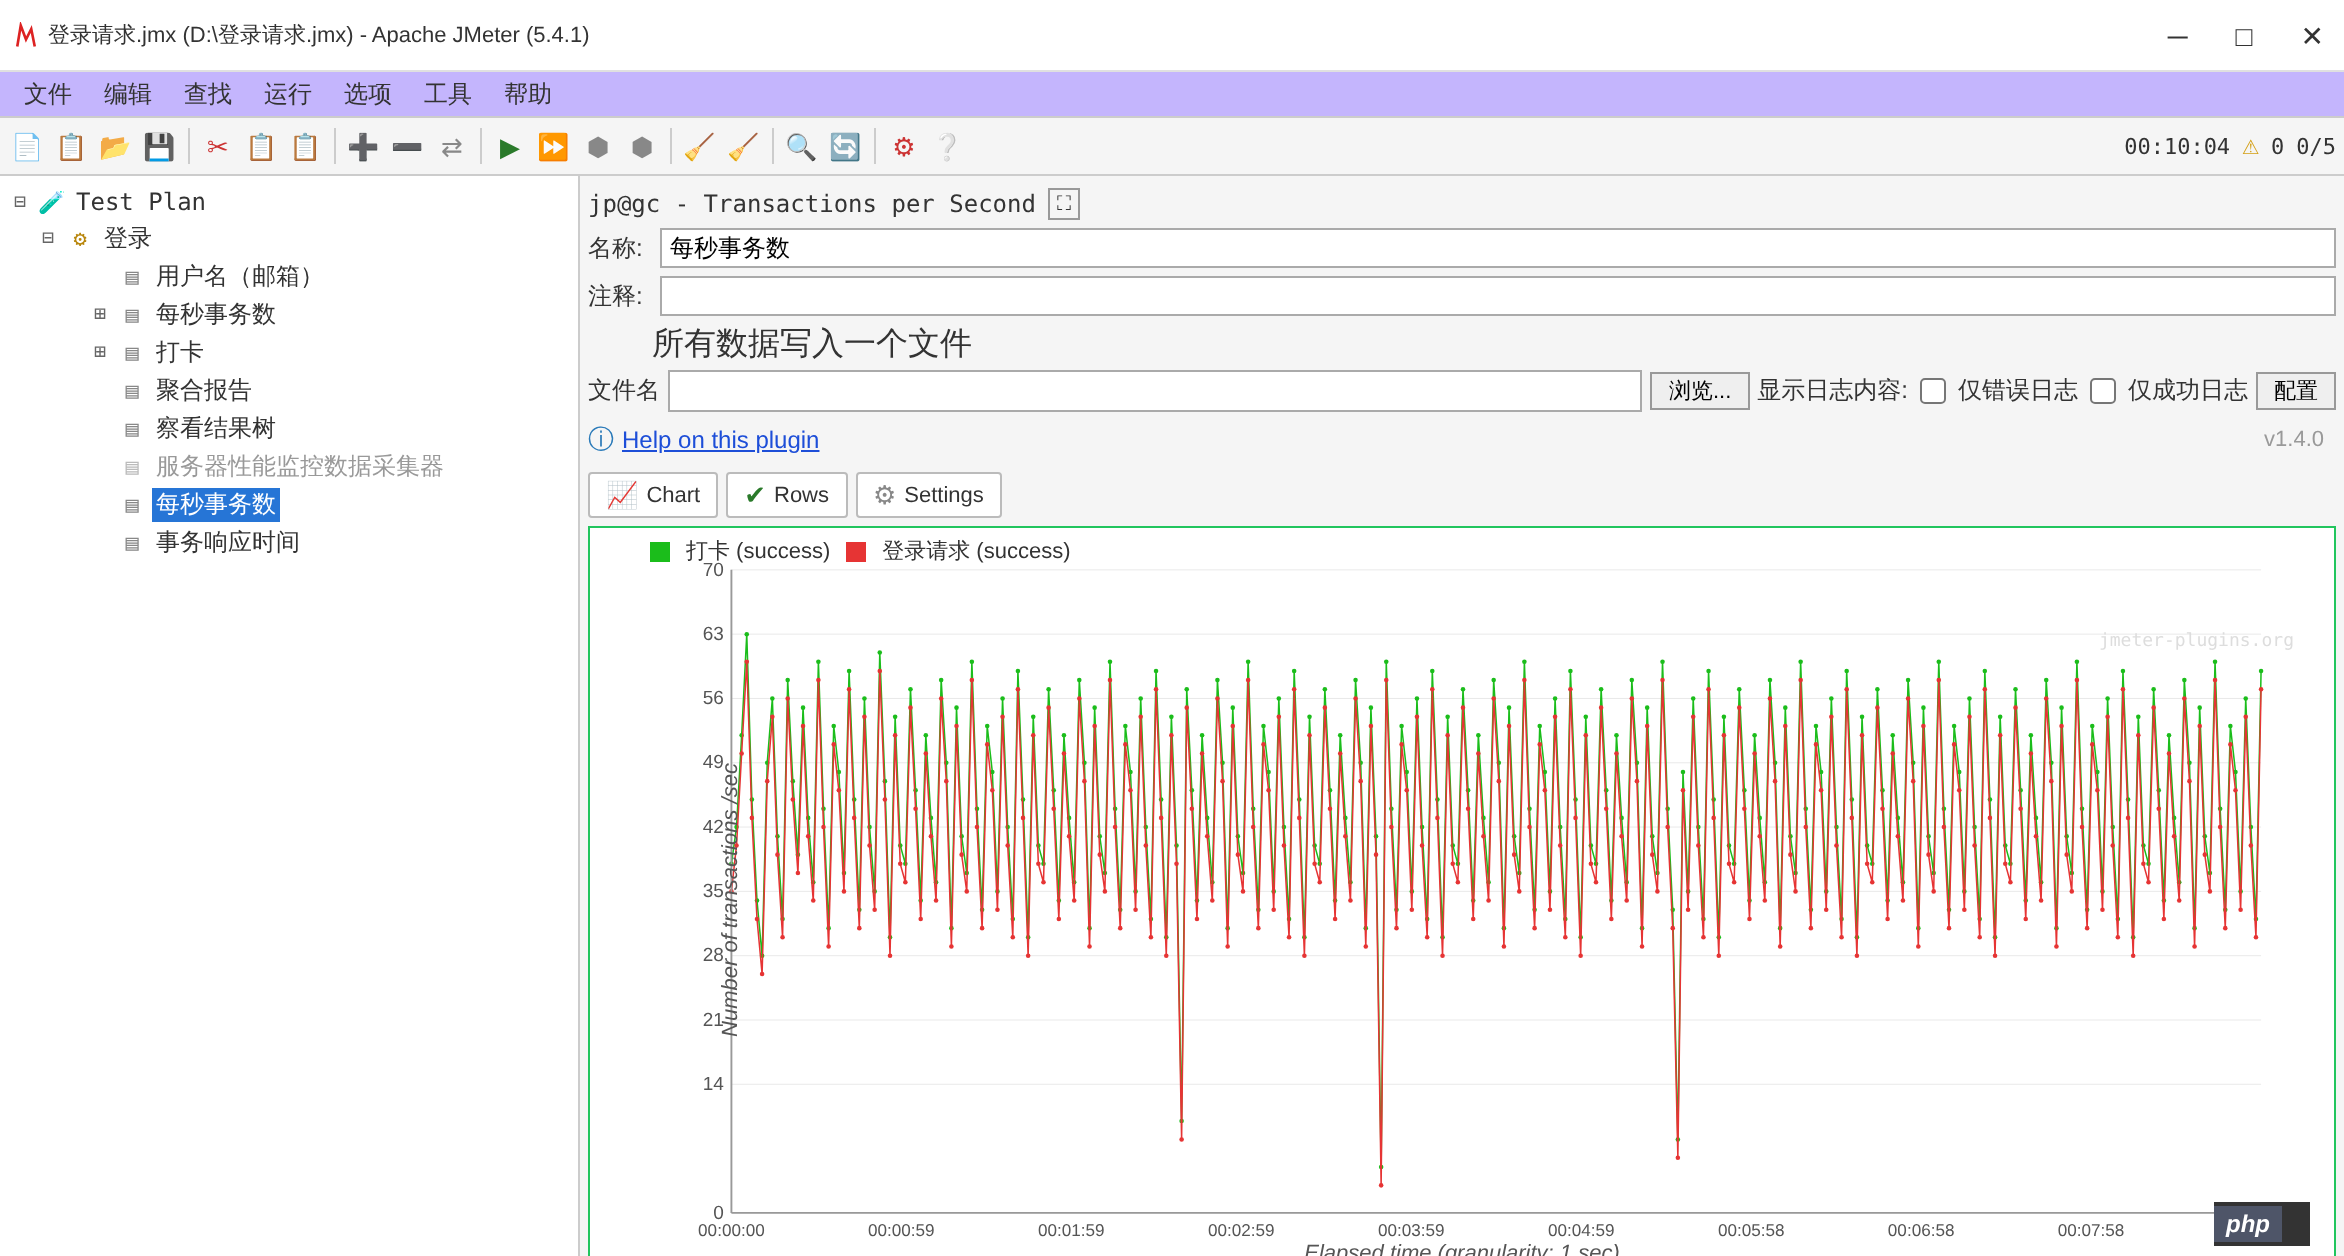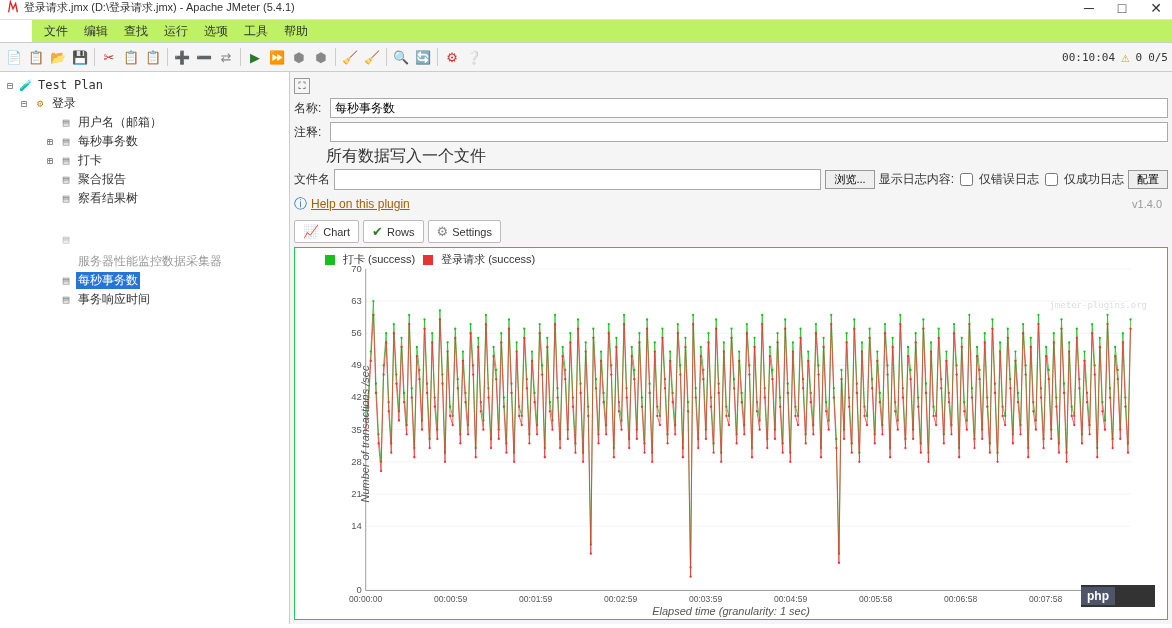--- a/index.html
+++ b/index.html
@@ -1,63 +1,63 @@
 <!DOCTYPE html>
 <html><head>
 <meta charset="utf-8">
 <style>
 * { box-sizing: border-box; margin: 0; padding: 0; }
 body { font-family: "Microsoft YaHei", Arial, sans-serif; font-size: 12px; background: #fff; color: #333; overflow: hidden; }
-.titlebar { height: 20px; display: flex; padding: 0 6px; background: #fff; border-bottom: 1px solid #e0e0e0; }
+.titlebar { height: 36px; display: flex; align-items: center; padding: 0 6px; background: #fff; border-bottom: 1px solid #e0e0e0; }
 .titlebar .app-icon { width: 14px; height: 14px; margin-right: 4px; }
 .titlebar .title { flex: 1; font-size: 11px; color: #333; }
 .titlebar .win-controls { display: flex; gap: 16px; font-size: 14px; }
 .titlebar .win-controls span { cursor: pointer; padding: 0 4px; }
-.menubar { height: 22px; display: flex; align-items: center; padding: 0 4px; font-size: 12px; background: #bef264; margin-left: 32px; }
+.menubar { height: 22px; display: flex; align-items: center; padding: 0 4px; font-size: 12px; background: #c4b5fd; }
 .menubar span { padding: 0 8px; cursor: pointer; }
 .toolbar { height: 30px; display: flex; align-items: center; padding: 0 4px; border-top: 1px solid #ccc; border-bottom: 1px solid #ccc; background: #f5f5f5; gap: 2px; }
 .toolbar .tb-btn { width: 20px; height: 20px; display: inline-flex; align-items: center; justify-content: center; cursor: pointer; font-size: 13px; }
 .toolbar .tb-sep { width: 1px; height: 18px; background: #ccc; margin: 0 2px; }
 .toolbar .tb-right { margin-left: auto; display: flex; align-items: center; gap: 6px; font-family: monospace; font-size: 11px; }
 .toolbar .warn-icon { color: #d4a017; font-size: 14px; }
 .main { display: flex; height: calc(628px - 24px - 22px - 30px); }
 .tree-panel { width: 290px; border-right: 1px solid #ccc; background: #fff; padding: 4px 2px; overflow: auto; }
 .tree-node { display: flex; align-items: center; padding: 1px 0; cursor: pointer; font-family: monospace; font-size: 12px; white-space: nowrap; }
 .tree-node.level-0 { padding-left: 2px; }
 .tree-node.level-1 { padding-left: 16px; }
 .tree-node.level-2 { padding-left: 42px; }
 .tree-node .toggle { width: 12px; text-align: center; color: #666; font-size: 10px; }
 .tree-node .node-icon { width: 16px; height: 16px; margin: 0 2px; display: inline-flex; align-items: center; justify-content: center; font-size: 11px; }
 .tree-node .node-label { padding: 0 2px; }
 .tree-node.selected .node-label { background: #2675d6; color: #fff; }
-.tree-node.muted .node-label { color: #999; margin-top: 44px; }
+.tree-node.muted .node-label { color: #999; }
 .content { flex: 1; display: flex; flex-direction: column; background: #f5f5f5; padding: 4px; overflow: hidden; }
 .header-row { display: flex; align-items: center; padding: 2px 0; gap: 6px; font-family: monospace; font-size: 12px; }
 .header-row .expand-icon { width: 16px; height: 16px; border: 1px solid #999; display: inline-flex; align-items: center; justify-content: center; font-size: 10px; cursor: pointer; }
 .form-row { display: flex; align-items: center; padding: 2px 0; gap: 4px; }
 .form-row label { font-size: 12px; min-width: 32px; }
 .form-row input[type="text"] { flex: 1; border: 1px solid #aaa; padding: 2px 4px; font-size: 12px; background: #fff; }
 .file-row { display: flex; align-items: center; padding: 2px 0; gap: 4px; font-size: 12px; }
 .file-row .browse-btn, .file-row .config-btn { border: 1px solid #999; background: #efefef; padding: 1px 8px; cursor: pointer; font-size: 11px; }
 .file-row input[type="checkbox"] { margin: 0 2px; }
 .help-row { display: flex; align-items: center; padding: 3px 0; gap: 4px; font-size: 12px; }
 .help-row .help-icon { color: #2a7ab9; font-size: 13px; }
-.help-row a { color: #a16207; text-decoration: underline; cursor: pointer; }
+.help-row a { color: #1d4ed8; text-decoration: underline; cursor: pointer; }
 .help-row .version { margin-left: auto; color: #999; font-size: 11px; padding-right: 6px; }
 .tab-row { display: flex; align-items: center; padding: 4px 0; gap: 4px; }
 .tab-btn { border: 1px solid #bbb; background: #fff; padding: 3px 8px; cursor: pointer; display: flex; align-items: center; gap: 4px; font-size: 11px; border-radius: 2px; }
 .tab-btn .tab-icon { font-size: 13px; }
 .chart-area { flex: 1; border: 1px solid #22c55e; background: #fff; position: relative; overflow: hidden; }
 .legend { position: absolute; top: 4px; left: 30px; font-size: 11px; display: flex; gap: 8px; align-items: center; }
 .legend .swatch { width: 10px; height: 10px; display: inline-block; }
 .axis-label-y { position: absolute; left: 2px; top: 50%; transform: translateY(-50%) rotate(-90deg); transform-origin: center; font-size: 11px; font-style: italic; color: #555; white-space: nowrap; }
 .axis-label-x { position: absolute; bottom: 2px; left: 50%; transform: translateX(-50%); font-size: 11px; font-style: italic; color: #555; }
 .watermark { position: absolute; top: 4px; right: 20px; font-size: 9px; color: #ddd; font-family: monospace; margin-top: 48px; }
 .php-badge { position: absolute; right: 12px; bottom: 12px; background: #333; color: #fff; padding: 2px 4px 2px 0; font-size: 12px; display: flex; align-items: center; }
-.php-badge .php-text { background: #4e5568; color: #fff; padding: 2px 6px; font-weight: bold; margin-right: 36px; }
+.php-badge .php-text { background: #4e5568; color: #fff; padding: 2px 6px; font-weight: bold; font-style: italic; margin-right: 10px; }
 svg.chart-svg { width: 100%; height: 100%; }
 </style>
 </head>
 <body>
 
 <div class="titlebar">
   <span class="app-icon">
     <svg viewBox="0 0 16 16">
         <path d="M3 14 L5 2 L8 10 L11 4 L13 14" stroke="#d22" fill="none" stroke-width="1.5"></path>
       </svg>
@@ -166,20 +166,21 @@
         <div class="tree-node level-2">
           <span class="toggle" style="width:12px;display:inline-block"></span>
           <span class="node-icon" style="color:#888">▤</span>
           <span class="node-label">事务响应时间</span>
         </div>
       </div>
   </div>
 
   <div class="content">
     <div class="header-row">
+      <span style="font-weight:normal">jp@gc - Transactions per Second</span>
       <span class="expand-icon">⛶</span>
     </div>
     <div class="form-row">
       <label>名称:</label>
       <input type="text" value="每秒事务数" style="">
     </div>
     <div class="form-row">
       <label>注释:</label>
       <input type="text" value="" style="">
     </div>

